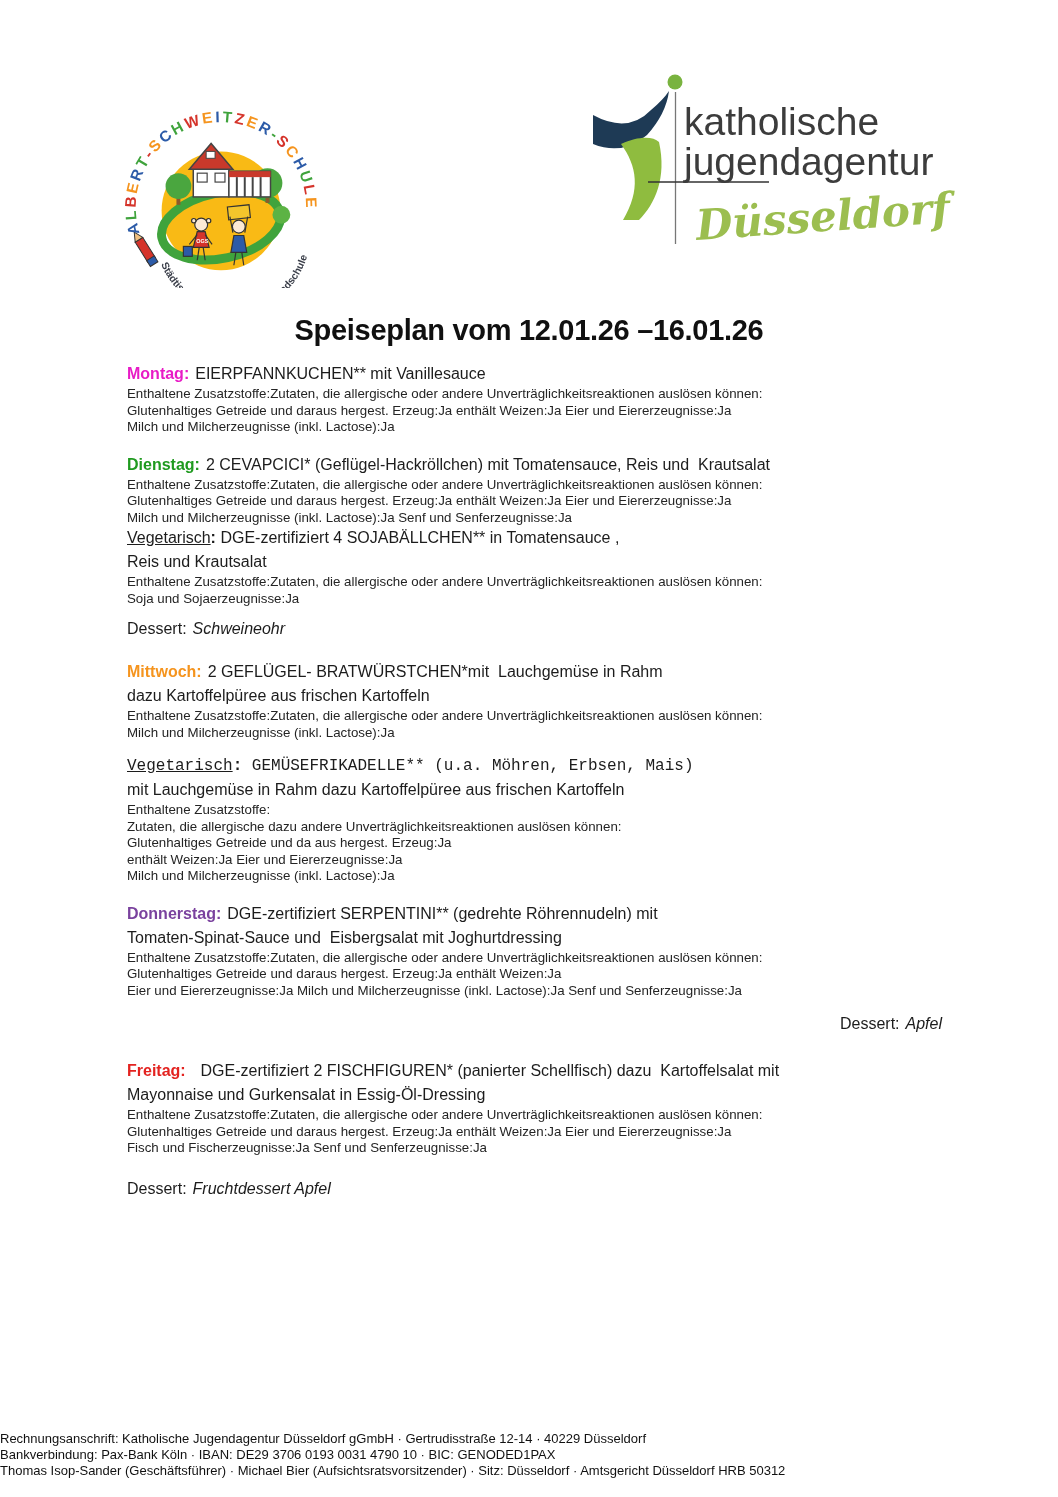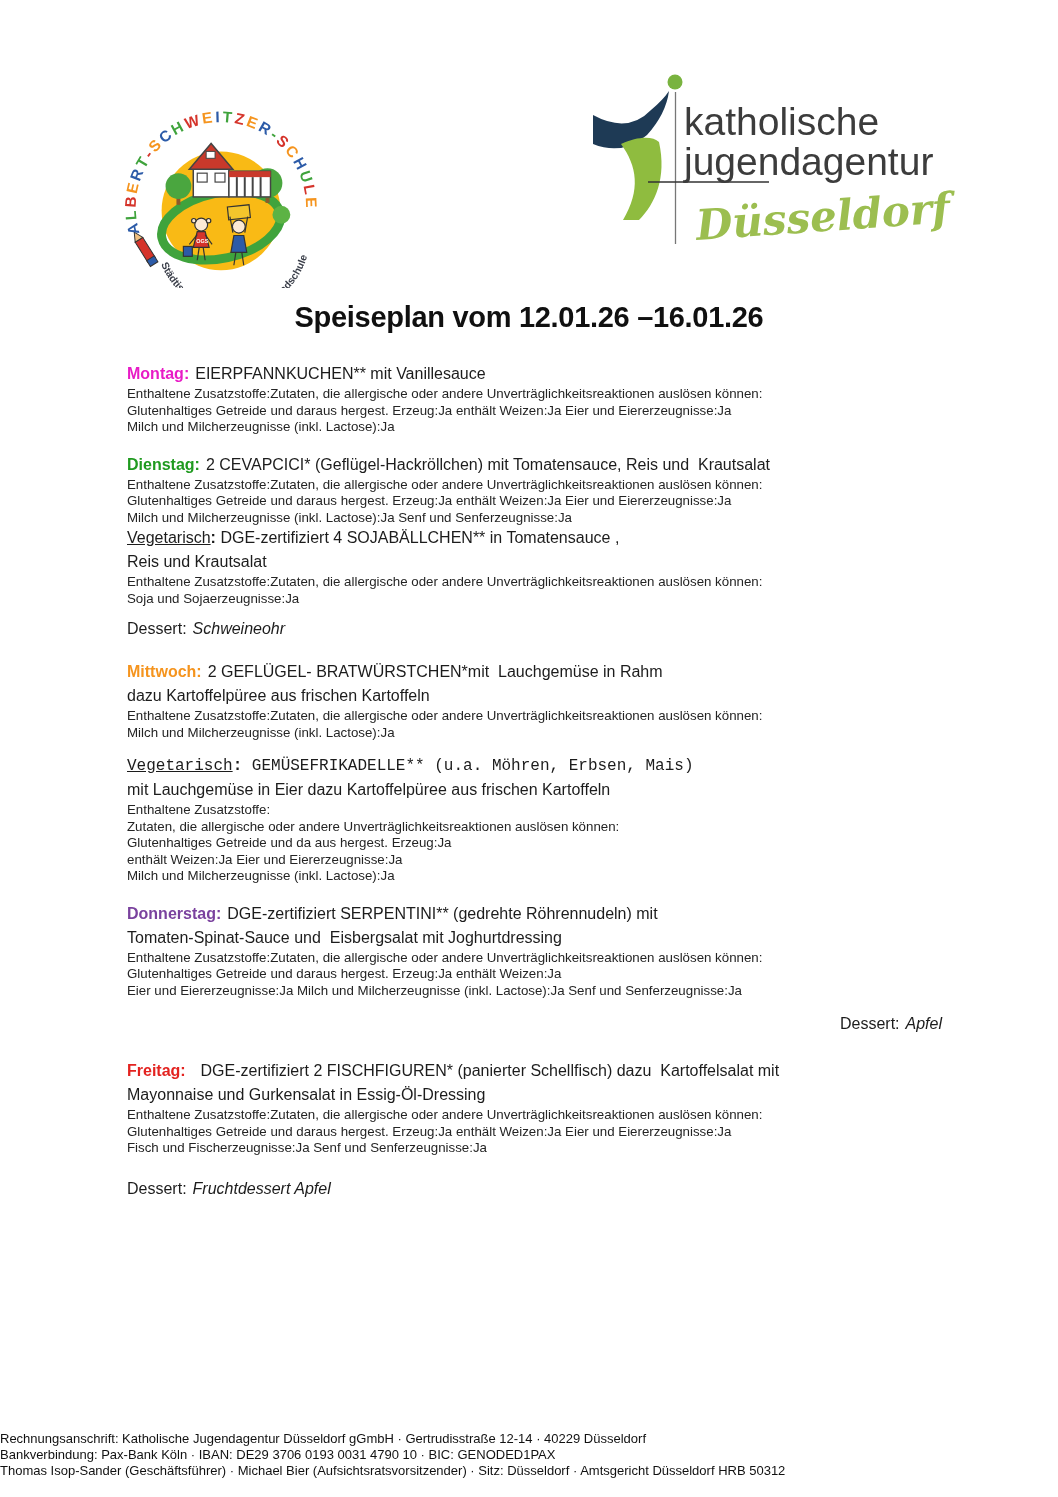--- a/index.html
+++ b/index.html
@@ -3,21 +3,21 @@
 <meta charset="utf-8">
 <style>
   * { margin:0; padding:0; box-sizing:border-box; }
   html,body { background:#ffffff; }
   body { font-family:"Liberation Sans", sans-serif; color:#1c1c1c; }
   .page { position:relative; width:1058px; height:1497px; background:#fff; overflow:hidden; margin:0 auto; }
 
   .school-logo { position:absolute; left:122px; top:90px; width:198px; height:198px; }
   .agency-logo { position:absolute; left:583px; top:62px; width:372px; height:200px; }
 
-  .doc-title { position:absolute; top:301px; left:0; width:100%; text-align:center;
+  .doc-title { position:absolute; top:314px; left:0; width:100%; text-align:center;
                font-size:29px; font-weight:bold; color:#101010; letter-spacing:-0.3px; }
 
   .content { position:absolute; left:127px; top:362px; width:815px; }
 
   .meal-line { font-size:16px; line-height:24px; white-space:pre-wrap; color:#1c1c1c; }
   .day-label { font-weight:bold; margin-right:6px; }
   .allergens p { font-size:13.3px; line-height:16.5px; white-space:pre-wrap; color:#242424; }
   .veg-label { text-decoration:underline; }
   .veg-colon { font-weight:bold; }
   .dessert { }
@@ -138,24 +138,24 @@
     </section>
 
     <section style="margin-top:19px;">
       <p class="meal-line"><span class="day-label" style="color: rgb(245, 148, 30);">Mittwoch:</span><span>2 GEFLÜGEL- BRATWÜRSTCHEN*mit  Lauchgemüse in Rahm</span></p>
       <p class="meal-line">dazu Kartoffelpüree aus frischen Kartoffeln</p>
       <div class="allergens">
         <p>Enthaltene Zusatzstoffe:Zutaten, die allergische oder andere Unverträglichkeitsreaktionen auslösen können:</p>
         <p>Milch und Milcherzeugnisse (inkl. Lactose):Ja</p>
       </div>
       <p class="meal-line" style="margin-top:13px;font-family:Liberation Mono, monospace;"><span class="veg-label">Vegetarisch</span><span class="veg-colon">:</span><span> GEMÜSEFRIKADELLE** (u.a. Möhren, Erbsen, Mais)</span></p>
-      <p class="meal-line">mit Lauchgemüse in Eier dazu Kartoffelpüree aus frischen Kartoffeln</p>
+      <p class="meal-line">mit Lauchgemüse in Rahm dazu Kartoffelpüree aus frischen Kartoffeln</p>
       <div class="allergens">
         <p>Enthaltene Zusatzstoffe:</p>
-        <p>Zutaten, die allergische oder andere Unverträglichkeitsreaktionen auslösen können:</p>
+        <p>Zutaten, die allergische dazu andere Unverträglichkeitsreaktionen auslösen können:</p>
         <p>Glutenhaltiges Getreide und da aus hergest. Erzeug:Ja</p>
         <p>enthält Weizen:Ja Eier und Eiererzeugnisse:Ja</p>
         <p>Milch und Milcherzeugnisse (inkl. Lactose):Ja</p>
       </div>
     </section>
 
     <section style="margin-top:17px;">
       <p class="meal-line"><span class="day-label" style="color: rgb(122, 66, 158);">Donnerstag:</span><span>DGE-zertifiziert SERPENTINI** (gedrehte Röhrennudeln) mit</span></p>
       <p class="meal-line">Tomaten-Spinat-Sauce und  Eisbergsalat mit Joghurtdressing</p>
       <div class="allergens">

